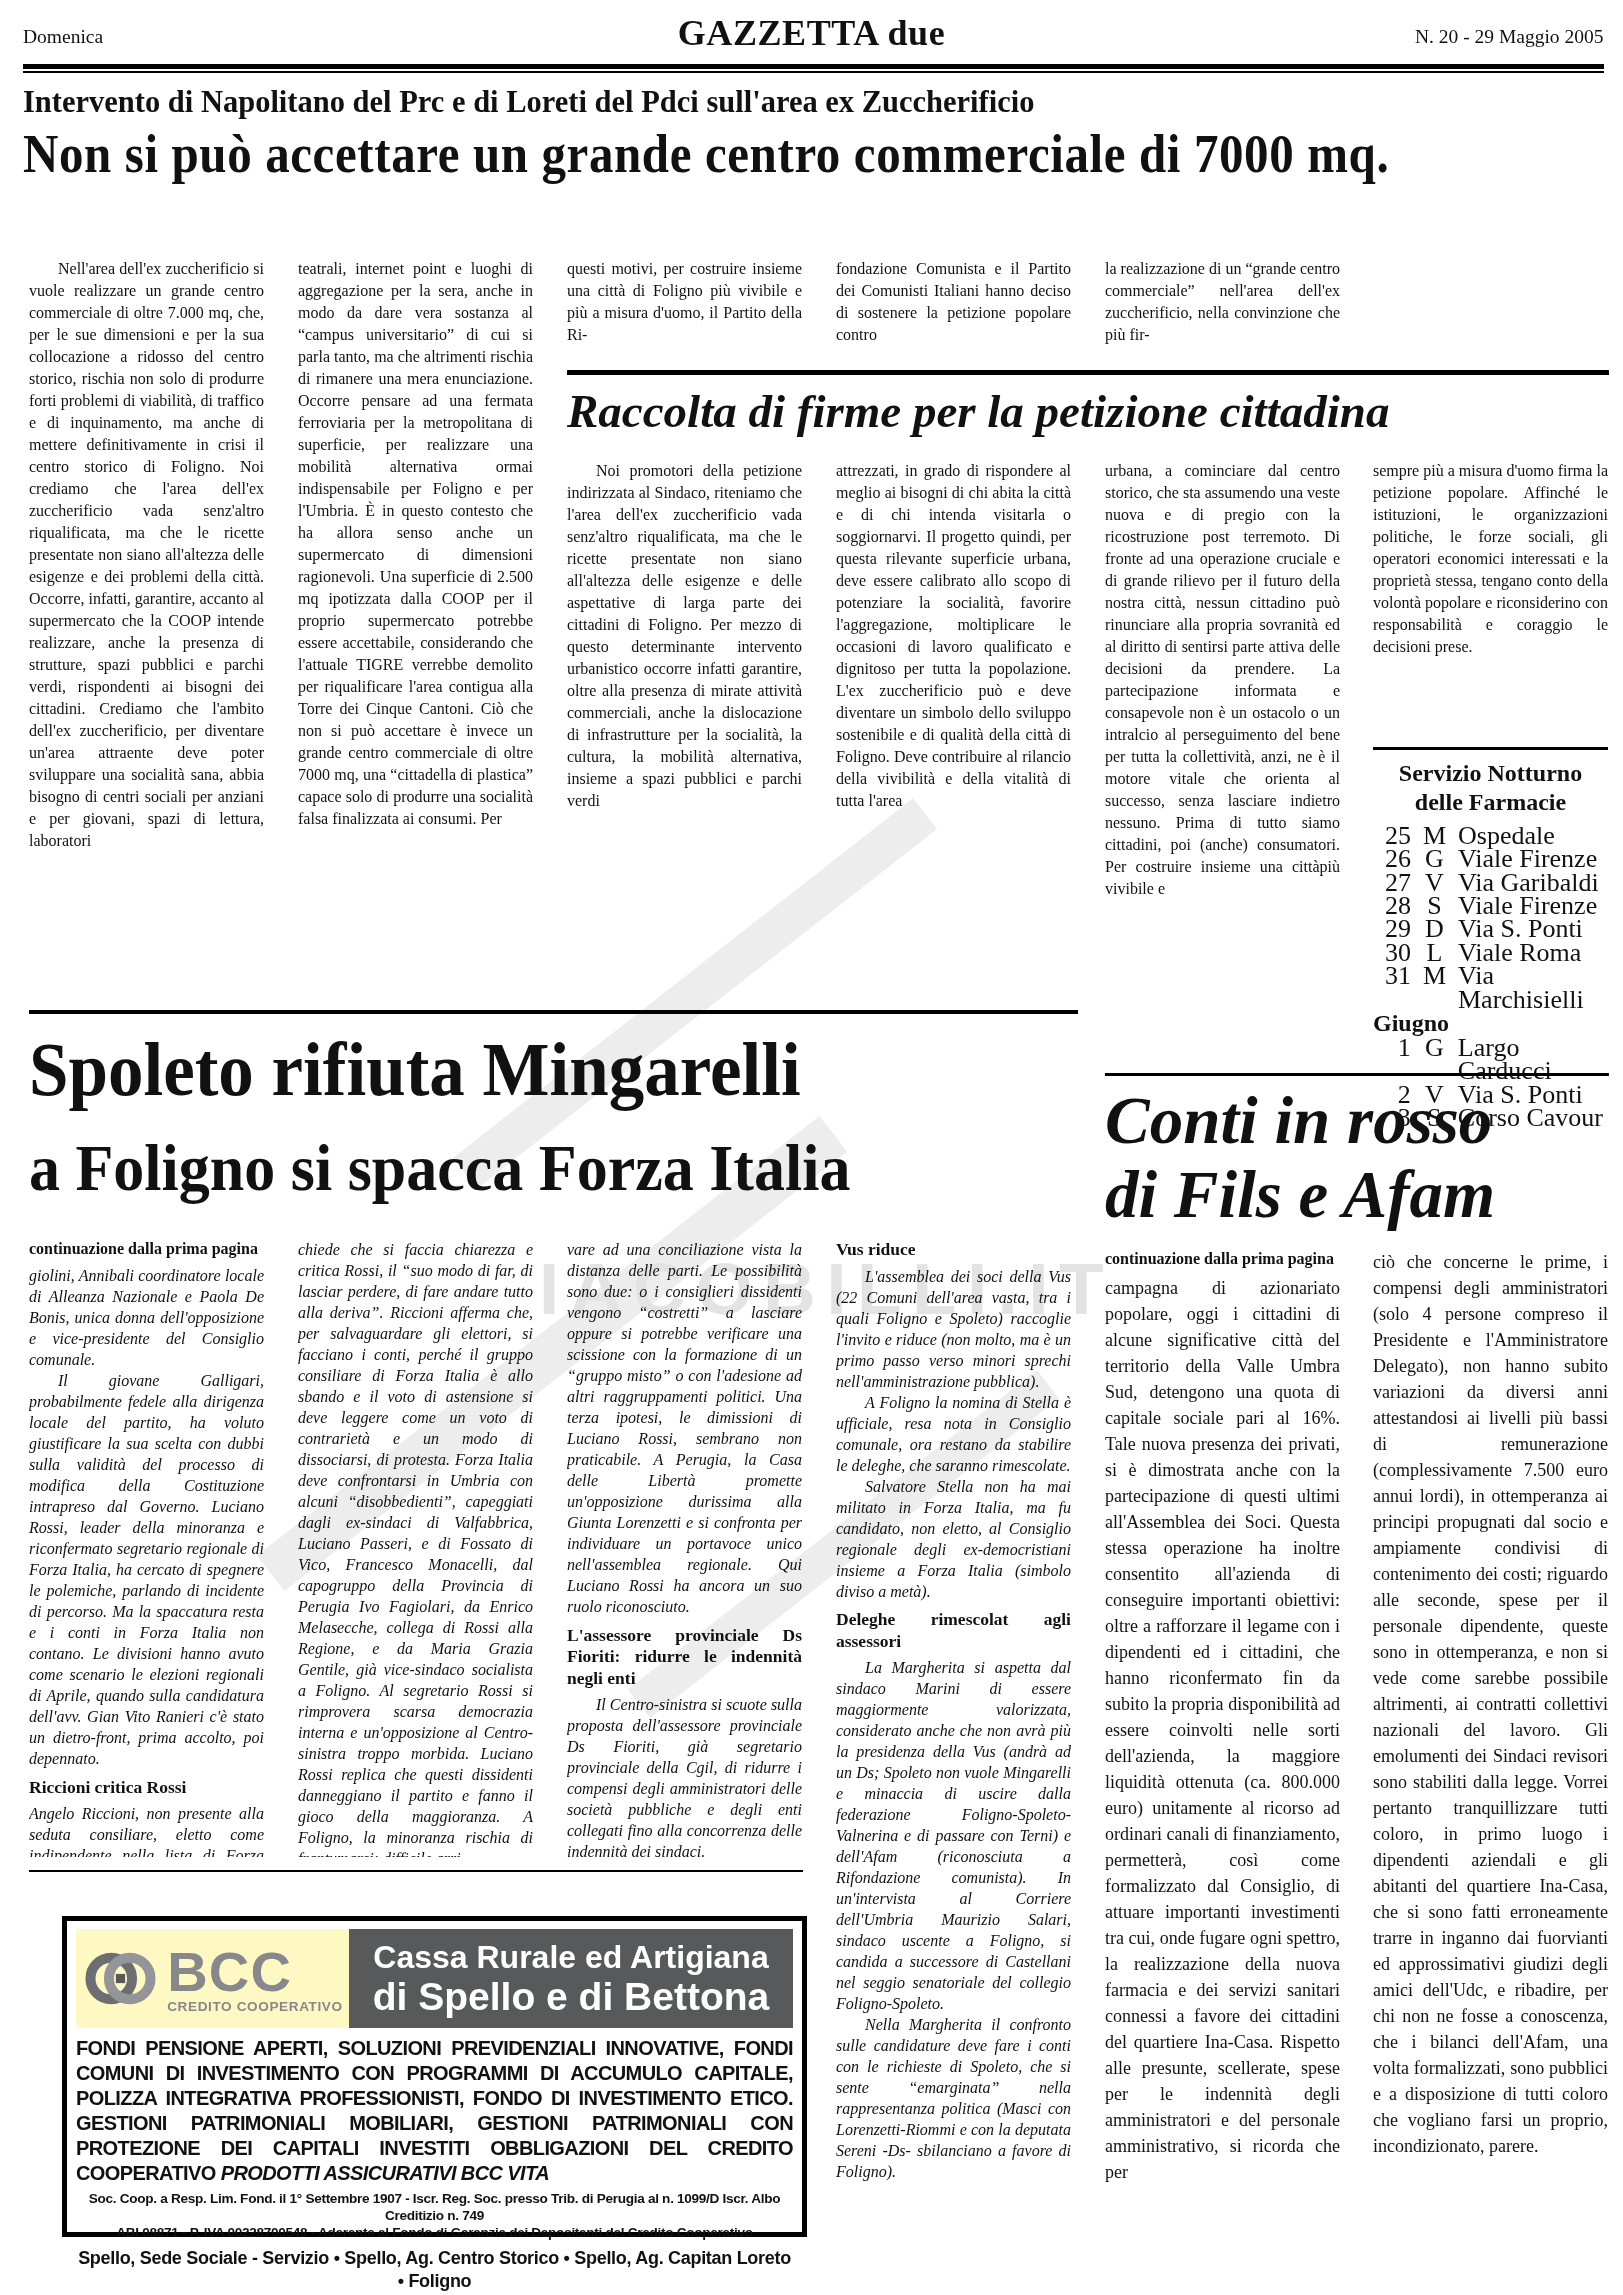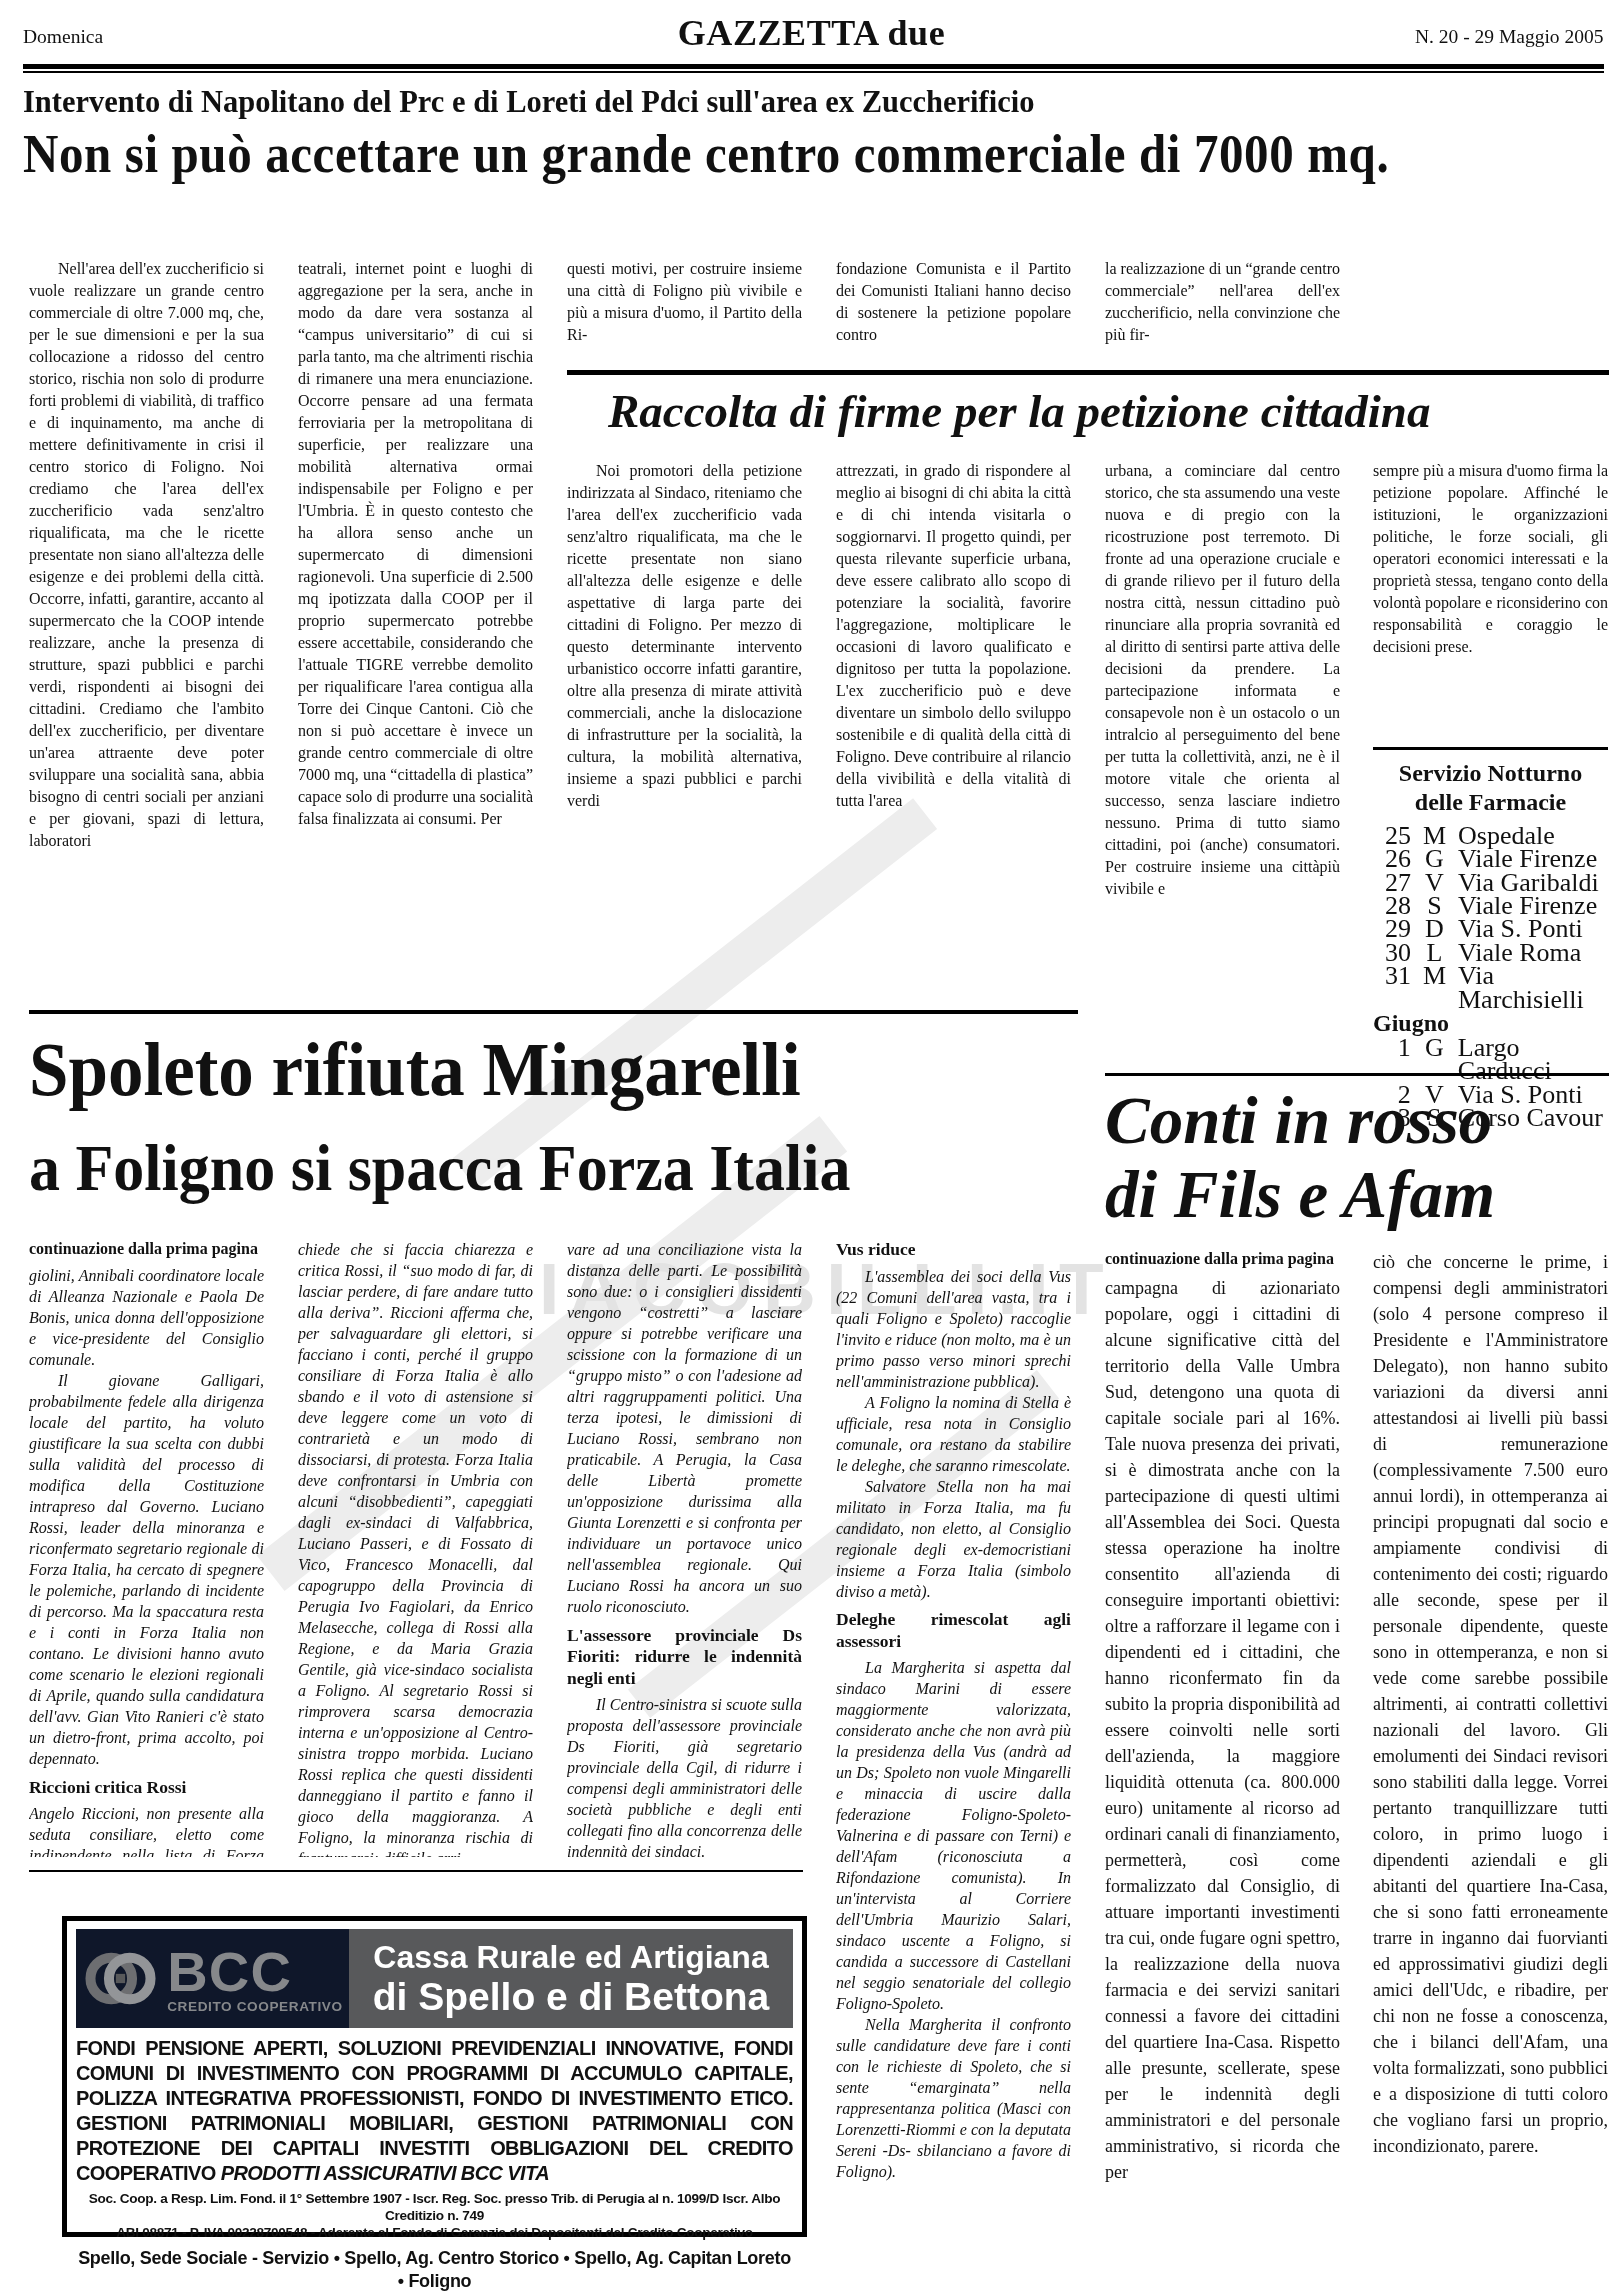--- a/index.html
+++ b/index.html
@@ -9,21 +9,21 @@
   .wm-bar{position:absolute;background:#ededed;transform:rotate(-38deg);z-index:0;}
   .wm-text{position:absolute;z-index:0;font-family:"Liberation Sans",sans-serif;font-weight:bold;color:#e3e3e3;letter-spacing:10.4px;}
   .z{z-index:2;}
   
   .weekday,.issue{font-size:19.5px;}
   .masthead{font-weight:bold;font-size:36px;letter-spacing:0.6px;text-align:center;width:100%;}
   .rule{background:#000;}
   
   .kicker{font-weight:bold;font-size:30.5px;transform:scaleY(1.06);transform-origin:top left;white-space:nowrap;}
   .mainhead{font-weight:bold;font-size:49px;transform:scaleY(1.14);transform-origin:top left;white-space:nowrap;letter-spacing:0.6px;}
-  .pet-head{font-weight:bold;font-style:italic;font-size:47px;white-space:nowrap;margin-left:41px;}
+  .pet-head{font-weight:bold;font-style:italic;font-size:47px;white-space:nowrap;}
   .sp-head1{font-weight:bold;font-size:71px;transform:scaleY(1.08);transform-origin:top left;white-space:nowrap;}
   .sp-head2{font-weight:bold;font-size:62px;transform:scaleY(1.05);transform-origin:top left;white-space:nowrap;}
   .conti-head{font-weight:bold;font-style:italic;font-size:67px;line-height:74px;white-space:nowrap;}
   
   .col{position:absolute;text-align:justify;overflow:hidden;z-index:2;}
   .body1{font-size:16px;line-height:22px;}
   .sp{font-style:italic;font-size:16px;line-height:21px;}
   .conti-col{font-size:18px;line-height:26px;}
   .paras p{margin:0;text-indent:29px;}
   .flat p:first-child{text-indent:0;}
@@ -35,21 +35,21 @@
   .pharm-title{font-weight:bold;font-size:24px;line-height:29px;text-align:center;}
   .ph-row{display:flex;font-size:26px;line-height:23.4px;}
   .ph-day{width:38px;text-align:right;}
   .ph-code{width:47px;text-align:center;}
   .ph-place{flex:1;text-align:left;}
   .pharm-month{font-weight:bold;font-size:24px;line-height:25px;}
   .pharm-rows.june .ph-day{width:30px;}
   
   .ad{position:absolute;border:5.8px solid #000;background:#fff;z-index:2;padding:7.8px 9px;}
   .ad-top{display:flex;height:99px;}
-  .ad-logo-box{width:273px;background:#0f172a;display:flex;align-items:center;justify-content:center;gap:7.8px;}
+  .ad-logo-box{width:273px;background:#fef9c3;display:flex;align-items:center;justify-content:center;gap:7.8px;}
   .ad-logo-text{display:flex;flex-direction:column;line-height:1;}
   .ad-logo-bcc{font-family:"Liberation Sans",sans-serif;font-weight:bold;font-size:56px;color:#86888b;letter-spacing:1.3px;}
   .ad-logo-sub{font-family:"Liberation Sans",sans-serif;font-weight:bold;font-size:13.6px;color:#86888b;letter-spacing:0.6px;}
   .ad-bank{flex:1;background:#58595b;color:#fff;display:flex;flex-direction:column;align-items:center;justify-content:center;font-family:"Liberation Sans",sans-serif;}
   .ad-bank-1{font-size:32px;font-weight:bold;line-height:38px;}
   .ad-bank-2{font-size:39px;font-weight:bold;line-height:42px;}
   .ad-products{margin-top:7.8px;font-family:"Liberation Sans",sans-serif;font-weight:bold;font-size:20px;line-height:25px;text-align:justify;letter-spacing:-0.6px;}
   .ad-legal{margin-top:4px;text-align:center;font-family:"Liberation Sans",sans-serif;font-weight:bold;font-size:13.6px;line-height:17px;letter-spacing:-0.3px;}
   .ad-branches{margin-top:6.5px;text-align:center;font-family:"Liberation Sans",sans-serif;font-weight:bold;font-size:18px;line-height:23px;letter-spacing:-0.3px;}
 </style>

